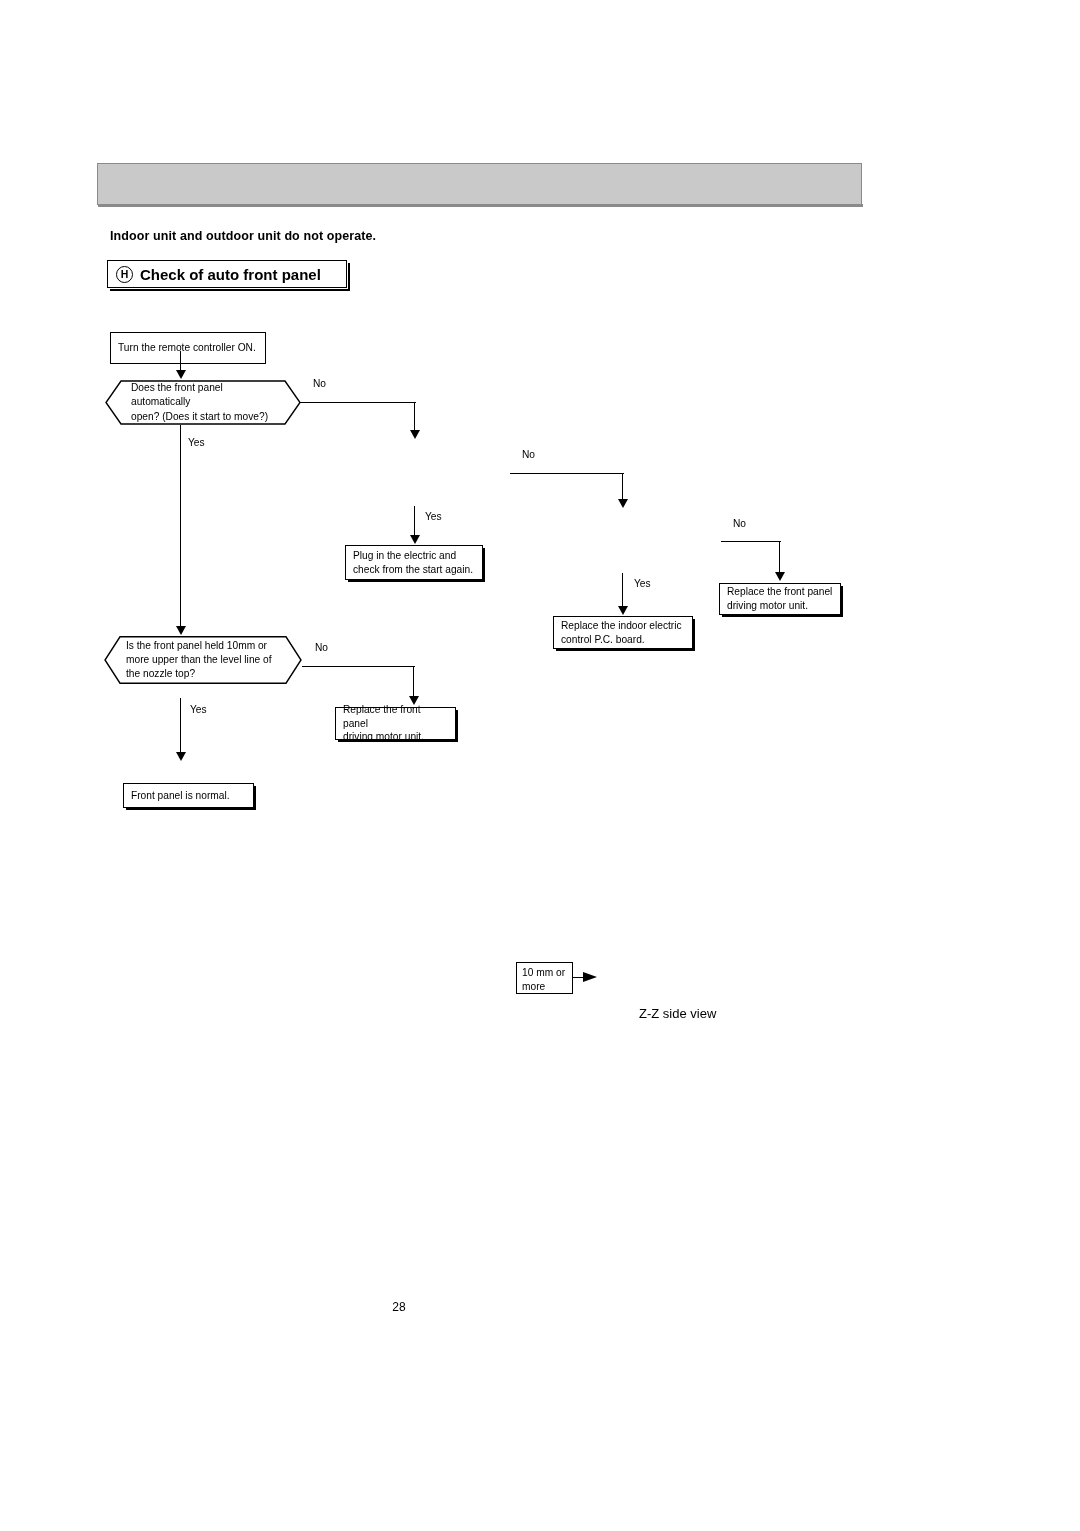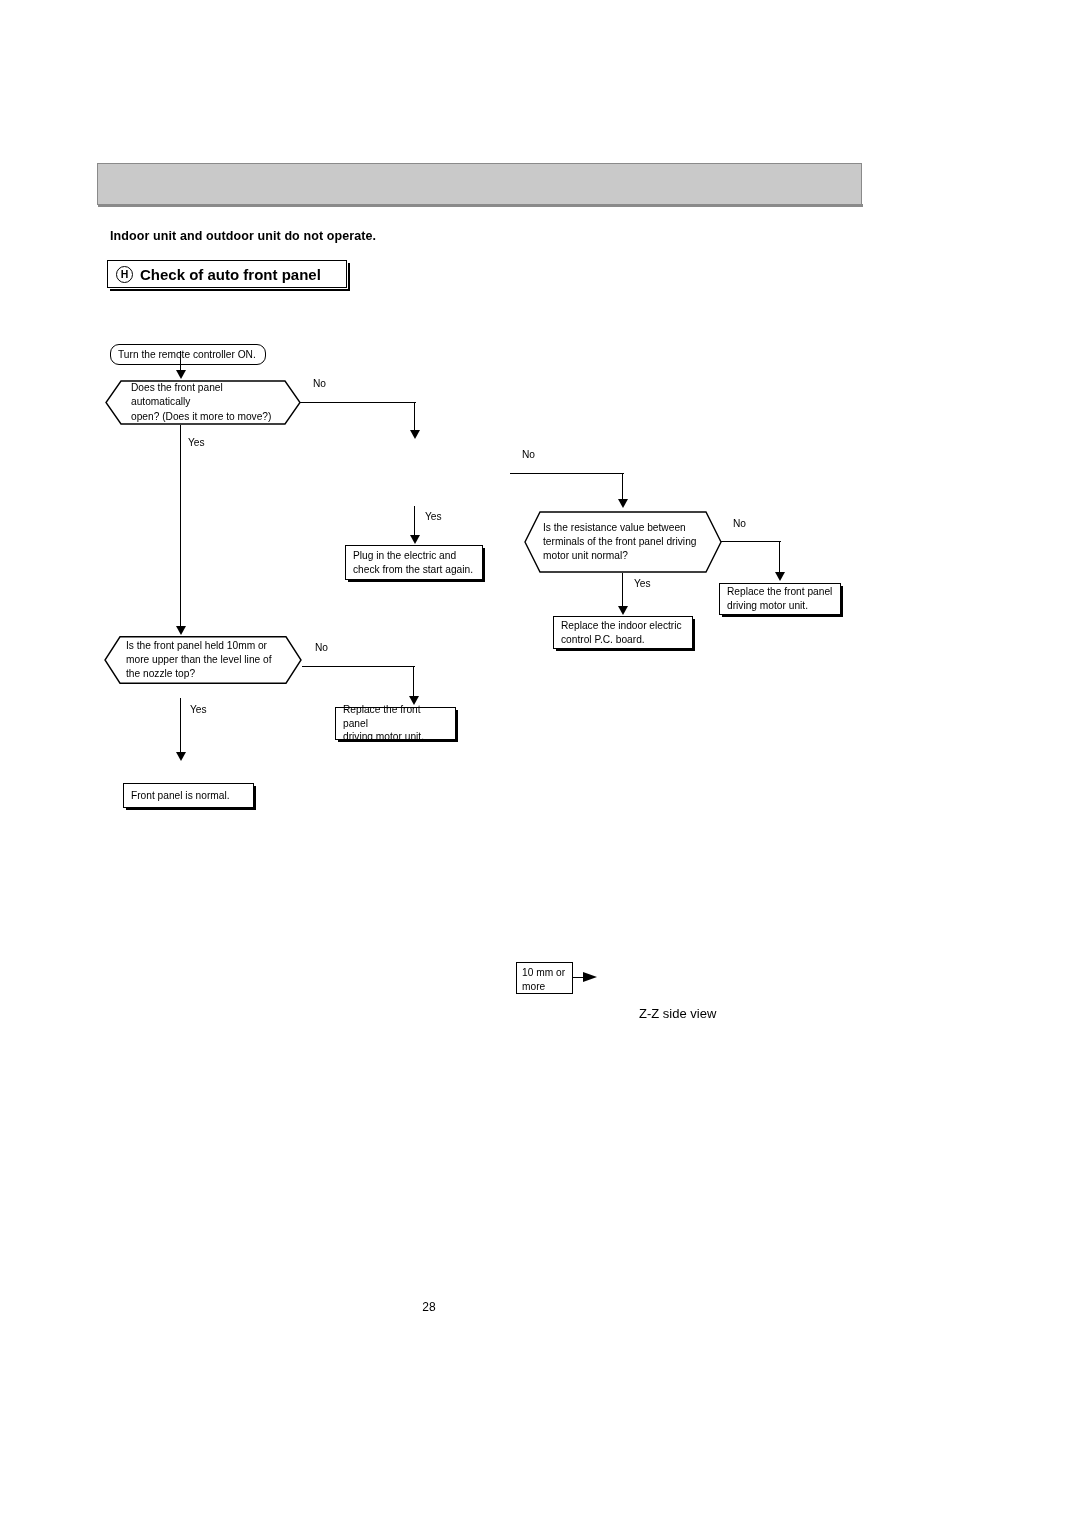--- a/index.html
+++ b/index.html
@@ -200,51 +200,50 @@
   }
 
   
   .page-number {
     position: absolute;
     left: 0;
     top: 1252px;
     width: 944px;
     text-align: center;
     font-size: 12px;
-    padding-left: 30px;
   }
   .page-number span { position: relative; left: -73px; }
 </style>
 </head>
 <body>
 
 <div class="page">
 
   <div class="header-bar"></div>
 
   <div class="subtitle">Indoor unit and outdoor unit do not operate.</div>
 
   <div class="section-title-box">
     <span class="section-badge">H</span>
     <span class="section-label">Check of auto front panel</span>
   </div>
 
-  <div class="node proc" style="left:110px; top:296px; width:156px; height:21px;border-radius:9px;">
+  <div class="node proc" style="left:110px; top:284px; width:156px; height:32px;">
     <span class="proc-text">Turn the remote controller ON.</span>
   </div>
 
   <div class="vline" style="left:180px; top:303px; height:21px;"></div>
   <div class="arrow-down" style="left:176px; top:322px;"></div>
 
   <div class="hex" style="left:105px; top:332px; width:196px; height:45px;">
     <svg viewBox="0 0 196 45" preserveAspectRatio="none">
       <polygon points="16,1 180,1 195,22.5 180,44 16,44 1,22.5" fill="#fff" stroke="#000" stroke-width="1.4" vector-effect="non-scaling-stroke"></polygon>
     </svg>
     <div class="hex-text">Does the front panel automatically
-open? (Does it more to move?)</div>
+open? (Does it start to move?)</div>
   </div>
 
   <div class="hline" style="left:300px; top:354px; width:116px;"></div>
   <div class="vline" style="left:414px; top:354px; height:30px;"></div>
   <div class="arrow-down" style="left:410px; top:382px;"></div>
   <div class="edge-label" style="left:313px; top:331px;">No</div>
 
   <div class="vline" style="left:180px; top:377px; height:205px;"></div>
   <div class="arrow-down" style="left:176px; top:578px;"></div>
   <div class="edge-label" style="left:188px; top:390px;">Yes</div>
@@ -257,28 +256,20 @@
 
   <div class="vline" style="left:414px; top:458px; height:31px;"></div>
   <div class="arrow-down" style="left:410px; top:487px;"></div>
   <div class="edge-label" style="left:425px; top:464px;">Yes</div>
 
   <div class="node proc shadow" style="left:345px; top:497px; width:138px; height:35px;">
     <span class="proc-text">Plug in the electric and
 check from the start again.</span>
   </div>
 
-  <div class="hex" style="left:524px; top:463px; width:198px; height:62px;">
-    <svg viewBox="0 0 198 62" preserveAspectRatio="none">
-      <polygon points="16,1 182,1 197,31 182,61 16,61 1,31" fill="#fff" stroke="#000" stroke-width="1.4" vector-effect="non-scaling-stroke"></polygon>
-    </svg>
-    <div class="hex-text" style="padding-left:19px; padding-right:19px;">Is the resistance value between
-terminals of the front panel driving
-motor unit normal?</div>
-  </div>
 
   <div class="hline" style="left:721px; top:493px; width:60px;"></div>
   <div class="vline" style="left:779px; top:493px; height:33px;"></div>
   <div class="arrow-down" style="left:775px; top:524px;"></div>
   <div class="edge-label" style="left:733px; top:471px;">No</div>
 
   <div class="vline" style="left:622px; top:525px; height:36px;"></div>
   <div class="arrow-down" style="left:618px; top:558px;"></div>
   <div class="edge-label" style="left:634px; top:531px;">Yes</div>
 

